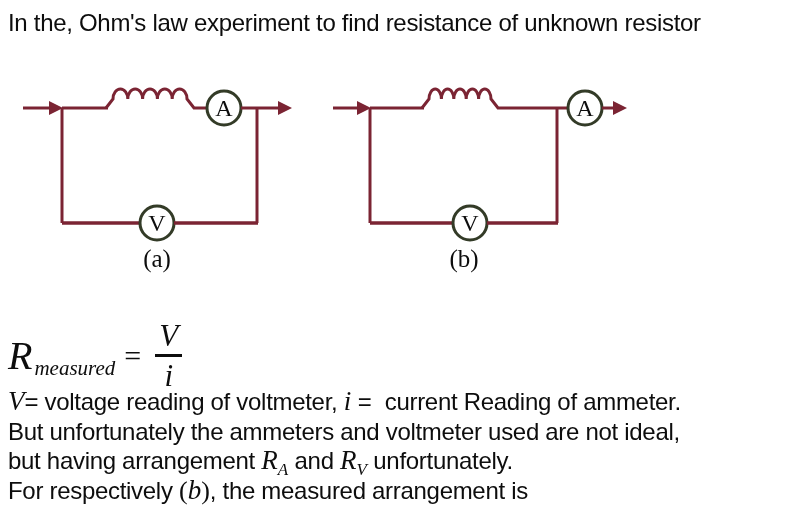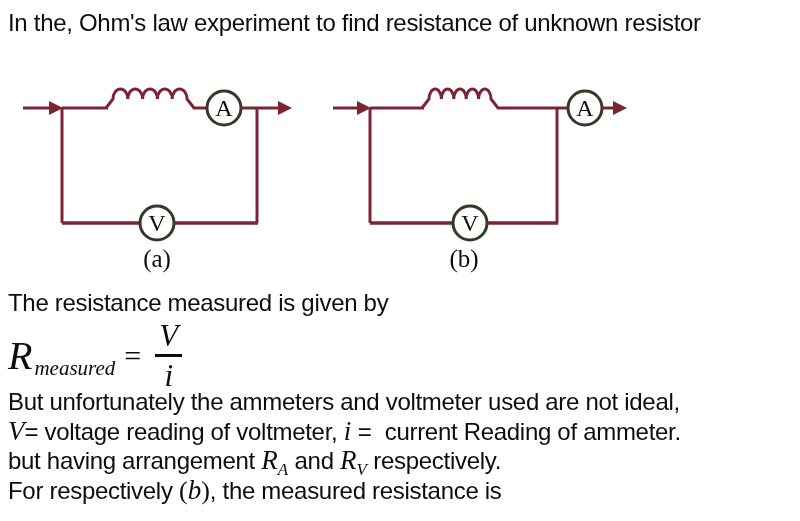--- a/index.html
+++ b/index.html
@@ -75,33 +75,32 @@
     <text class="meter-letter" x="255" y="31">A</text>
     <path class="wire" d="M272 23 H283"></path>
     <polygon class="head" points="283,16 297,23 283,30"></polygon>
     <path class="wire wire-b" d="M40 138 H123"></path>
     <circle class="ring" cx="140" cy="138" r="17"></circle>
     <text class="meter-letter" x="140" y="146">V</text>
     <path class="wire wire-b" d="M157 138 H228"></path>
     <text class="cap" x="134" y="182">(b)</text>
   </svg>
 
-  <div class="lead line"><span>The resistance measured is given by</span></div>
 
   <div class="formula">
     <span class="f-R">R</span>
       <span class="f-sub">measured</span>
       <span class="f-eq">=</span>
     <span class="frac">
       <span class="f-num">V</span>
       <span class="f-bar"></span>
       <span class="f-den">i</span>
     </span>
   </div>
 
   <div class="body-block">
+    <div class="line"><span class="mvar">V</span><span>= voltage reading of voltmeter, </span><span class="mvar">i</span><span class="gap"> = </span><span>current Reading of ammeter.</span></div>
     <div class="line"><span>But unfortunately the ammeters and voltmeter used are not ideal,</span></div>
-    <div class="line"><span class="mvar">V</span><span>= voltage reading of voltmeter, </span><span class="mvar">i</span><span class="gap"> = </span><span>current Reading of ammeter.</span></div>
-    <div class="line"><span>but having arrangement </span><span class="mvar">R</span><span class="msub">A</span><span> and </span><span class="mvar">R</span><span class="msub">V</span><span> respectively.</span></div>
-    <div class="line"><span>For respectively </span><span class="mrm">(</span><span class="mvar">b</span><span class="mrm">)</span><span>, the measured resistance is</span></div>
+    <div class="line"><span>but having arrangement </span><span class="mvar">R</span><span class="msub">A</span><span> and </span><span class="mvar">R</span><span class="msub">V</span><span> unfortunately.</span></div>
+    <div class="line"><span>For respectively </span><span class="mrm">(</span><span class="mvar">b</span><span class="mrm">)</span><span>, the measured arrangement is</span></div>
   </div>
 
 </div>
 
 </body></html>

